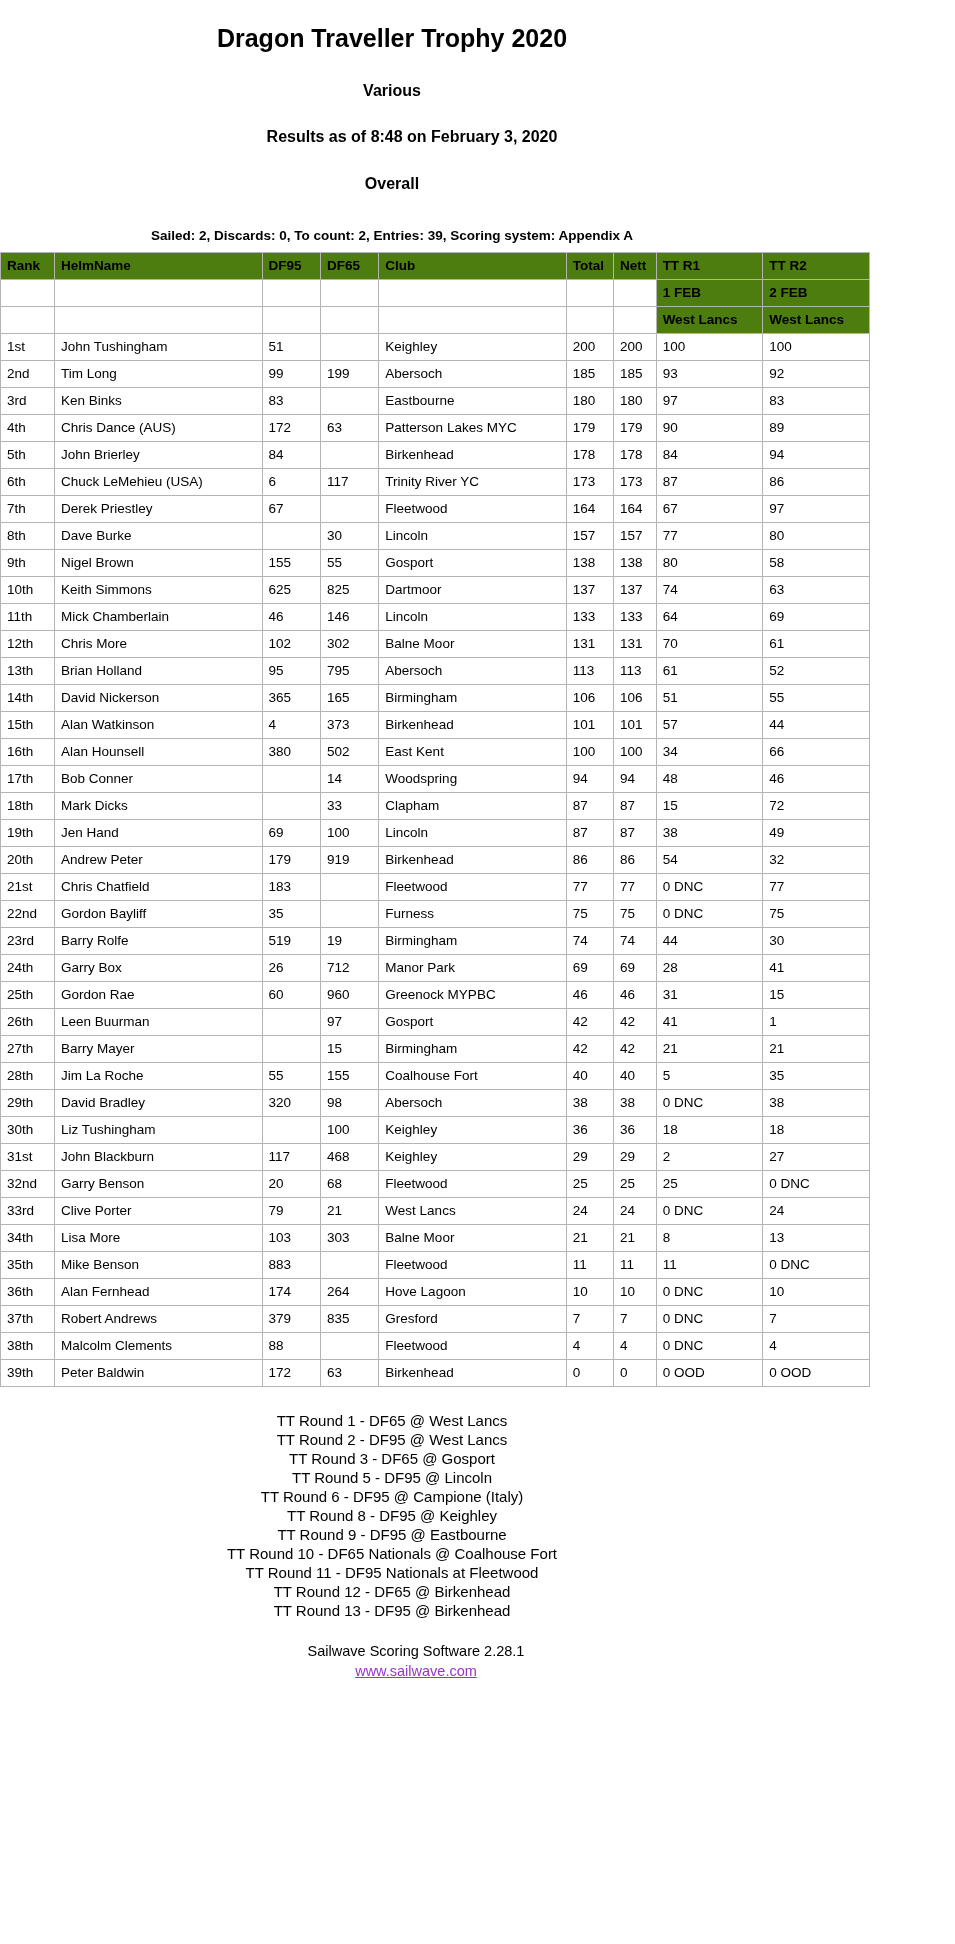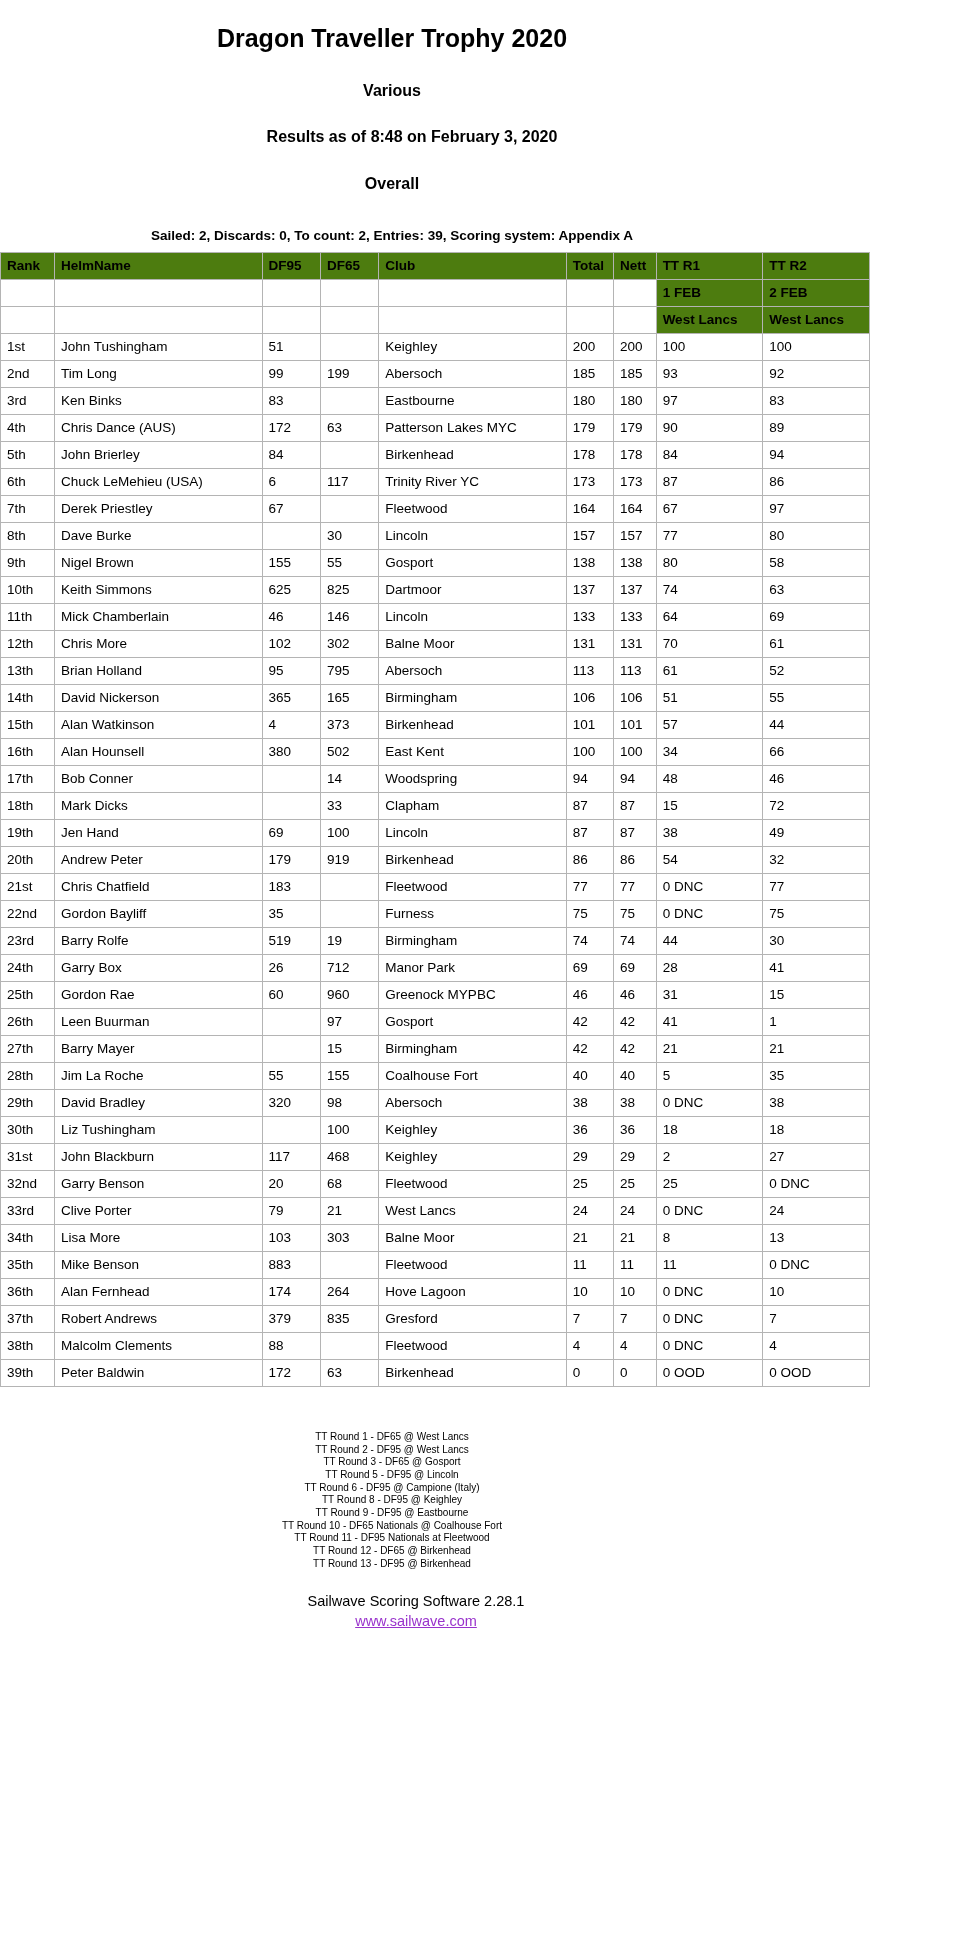--- a/index.html
+++ b/index.html
@@ -88,23 +88,23 @@
   col.c-helm   { width: 185px; }
   col.c-df95   { width: 52px; }
   col.c-df65   { width: 52px; }
   col.c-club   { width: 167px; }
   col.c-total  { width: 42px; }
   col.c-nett   { width: 38px; }
   col.c-r1     { width: 95px; }
   col.c-r2     { width: 95px; }
 
   .footer-notes {
-    margin: 44px 0 0 0;
+    margin: 24px 0 0 0;
     text-align: center;
-    font-size: 10px;
+    font-size: 15px;
     line-height: 1.27;
   }
   .footer-notes div { white-space: nowrap; }
   .footer-credit {
     margin-top: 22px;
     text-align: center;
     font-size: 14.5px;
     line-height: 1.35;
     padding-left: 48px;
   }

